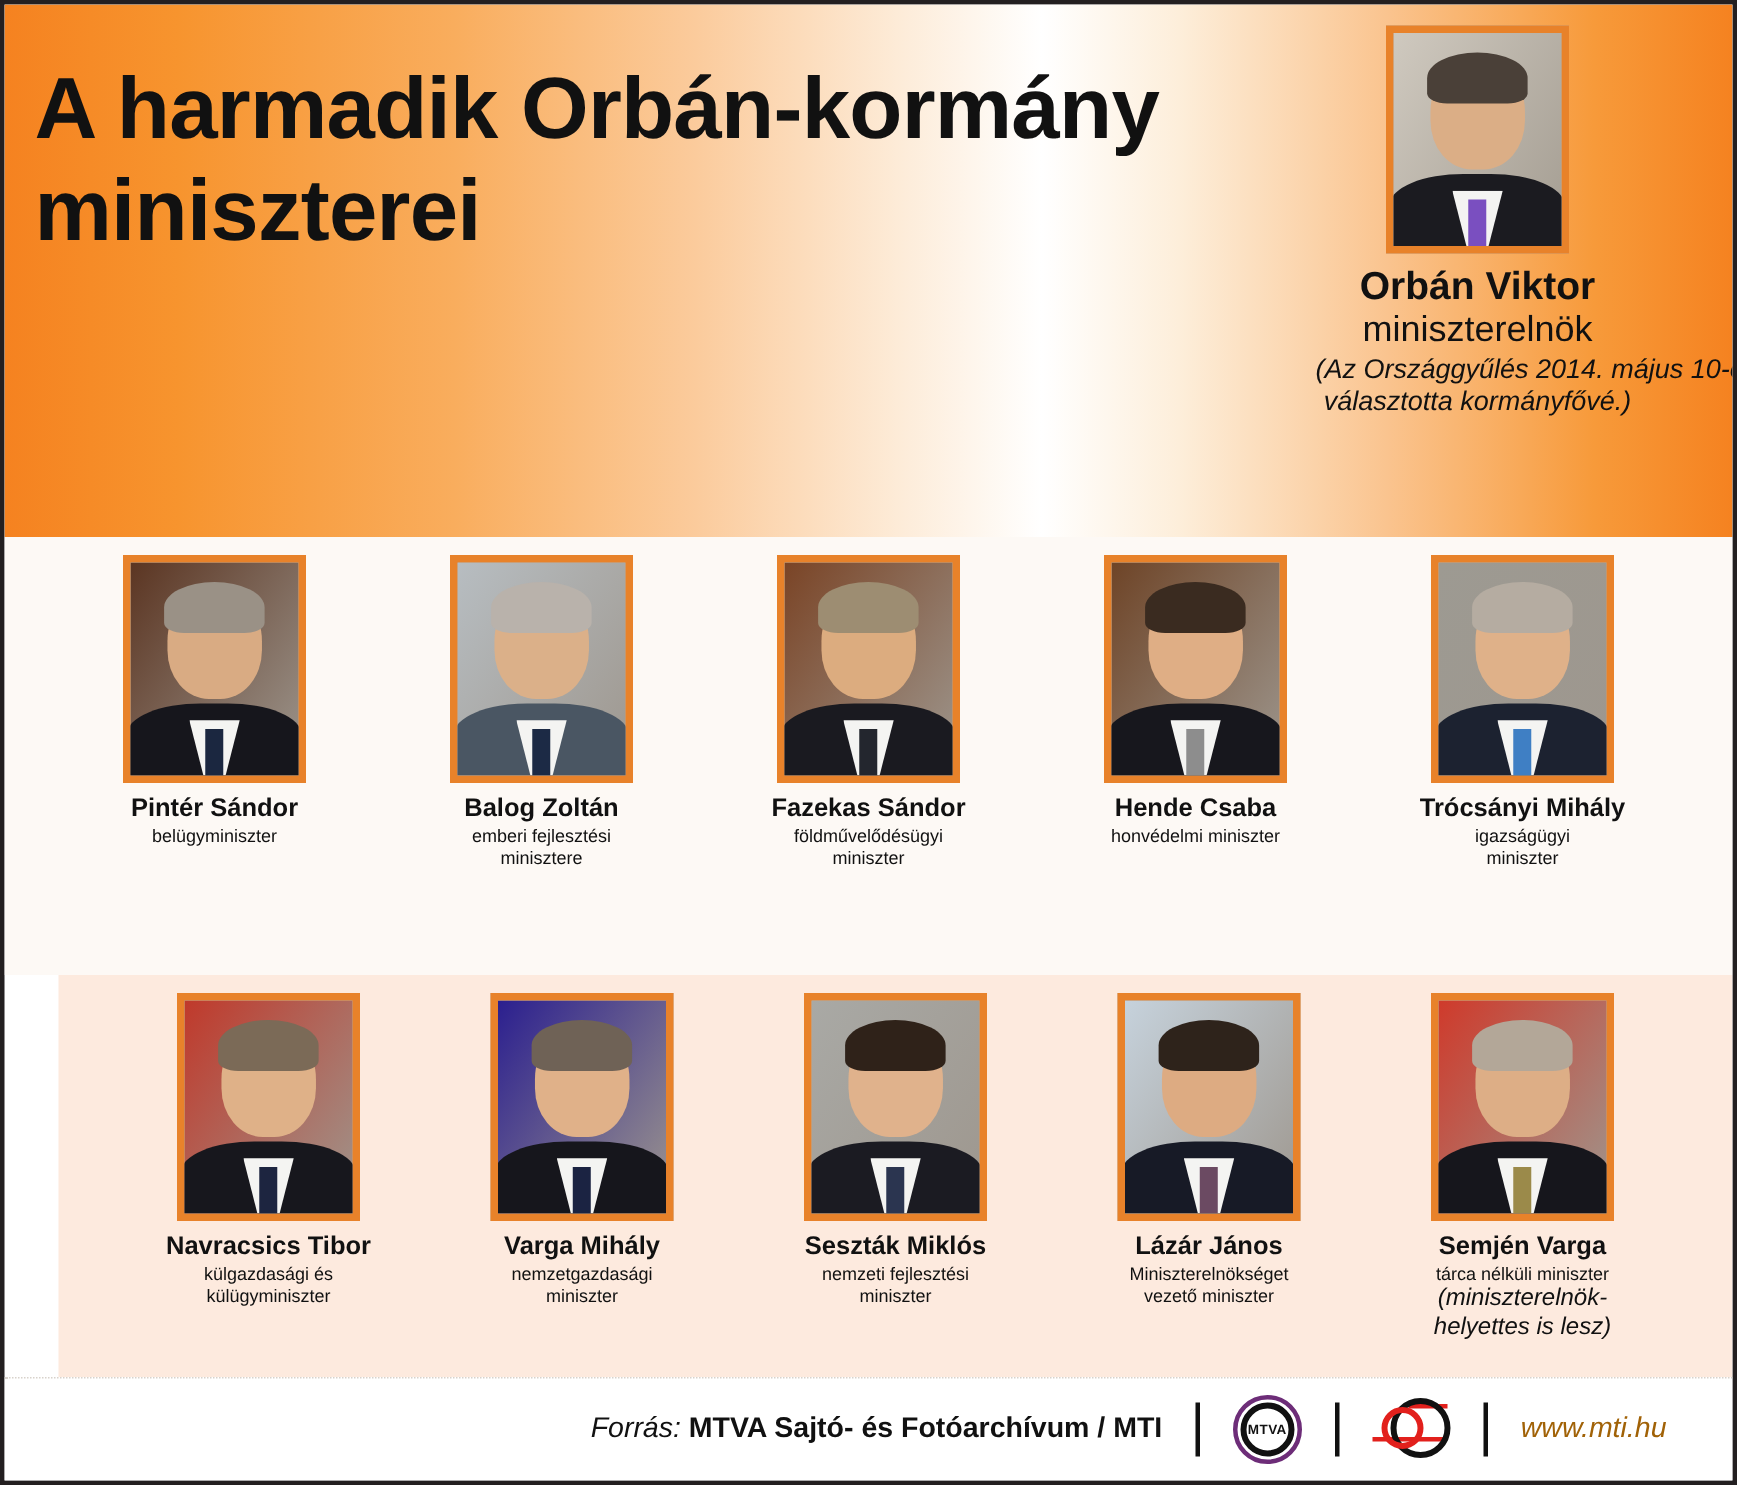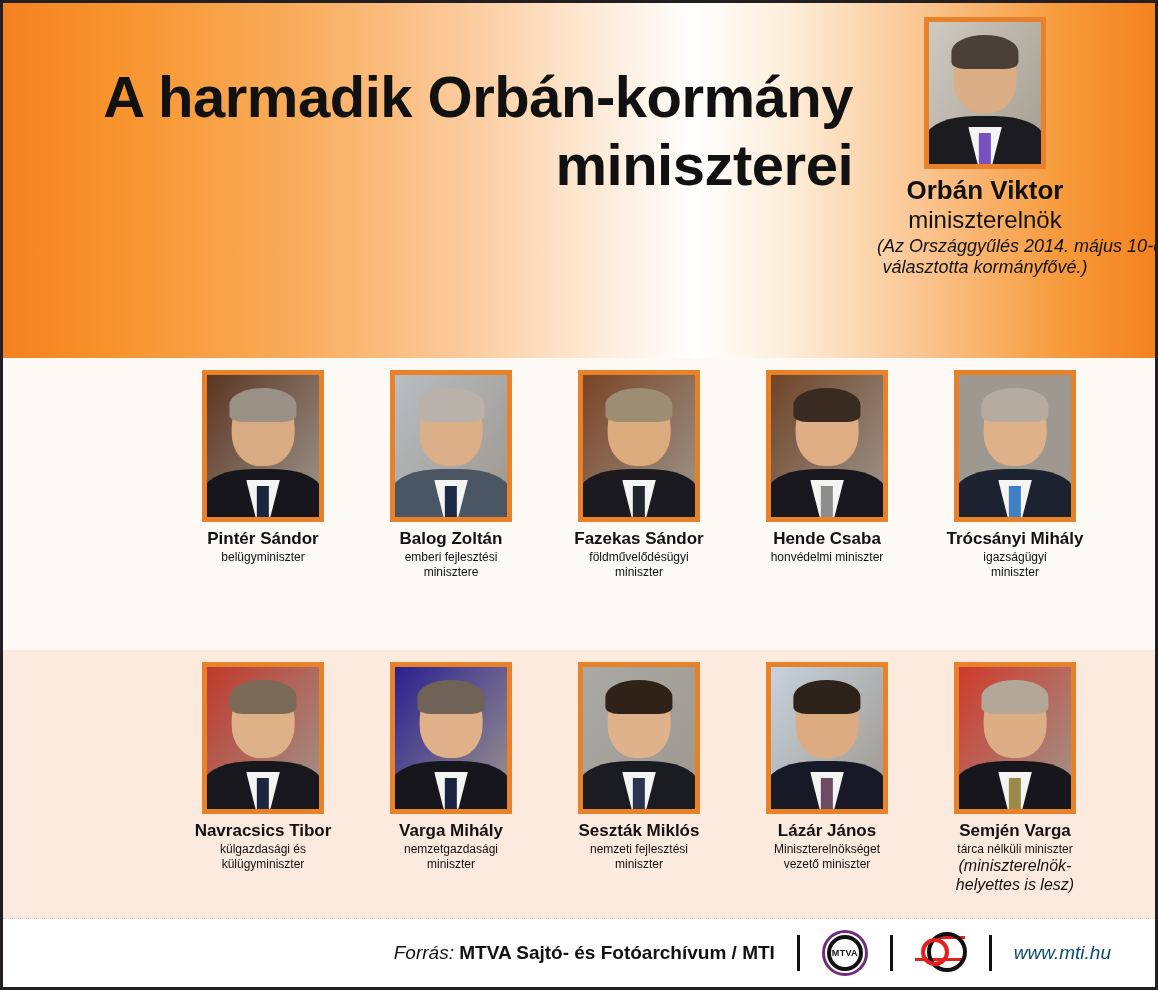--- a/index.html
+++ b/index.html
@@ -30,22 +30,21 @@
        #fdecd9 52%,
        #ffffff 60%,
        #fdeeda 68%,
        #fac48f 80%,
        #f79a3a 92%,
        #f58220 100%);
     overflow:hidden;
   }
   .header-title{
     position:absolute;
-    left:20px; top:60px; width:830px;
-    text-align:right;
+    left:20px; top:36px; width:830px;
     color:#111111;
     font-weight:bold;
     font-size:58px;
     line-height:1.18;
     letter-spacing:-0.5px;
   }
   .title-line{display:block;white-space:nowrap;}
   .title-line.date{font-size:52px;padding-top:6px;}
 
   
@@ -74,26 +73,26 @@
   .pm-note{
     font-size:18px;font-style:italic;color:#111;
     line-height:1.18;margin-top:1px;
   }
   .pm-note span{display:block;white-space:nowrap;}
 
   
   .row{
     position:relative;
     display:flex;
-    justify-content:flex-end;
+    justify-content:space-between;
     padding:0 46px;
     box-sizing:border-box;
   }
   .row-1{height:292px;background:#fdf9f5;}
-  .row-2{height:268px;background:#fdeade;}
+  .row-2{height:268px;background:#fdeade;margin-left:36px;}
 
   .person{
     width:188px;
     text-align:center;
     padding-top:12px;
     box-sizing:border-box;
   }
   .frame{
     width:122px;height:152px;
     margin:0 auto;
@@ -171,21 +170,21 @@
   }
   .logo-mti .bar{
     position:absolute;left:0px;top:28px;width:48px;height:3px;
     background:#e2201c;
   }
   .logo-mti .bar2{
     position:absolute;left:24px;top:6px;width:26px;height:3px;
     background:#e2201c;
   }
   .footer-url{
-    font-size:19px;font-style:italic;color:#0c4a6e;white-space:nowrap;
+    font-size:19px;font-style:italic;color:#a16207;white-space:nowrap;
   }
 
   
   .ph{position:absolute;inset:0;}
   .ph .bg{position:absolute;inset:0;}
   .ph .head{
     position:absolute;left:50%;top:12%;
     width:56%;height:52%;transform:translateX(-50%);
     border-radius:48% 48% 44% 44%;
   }

